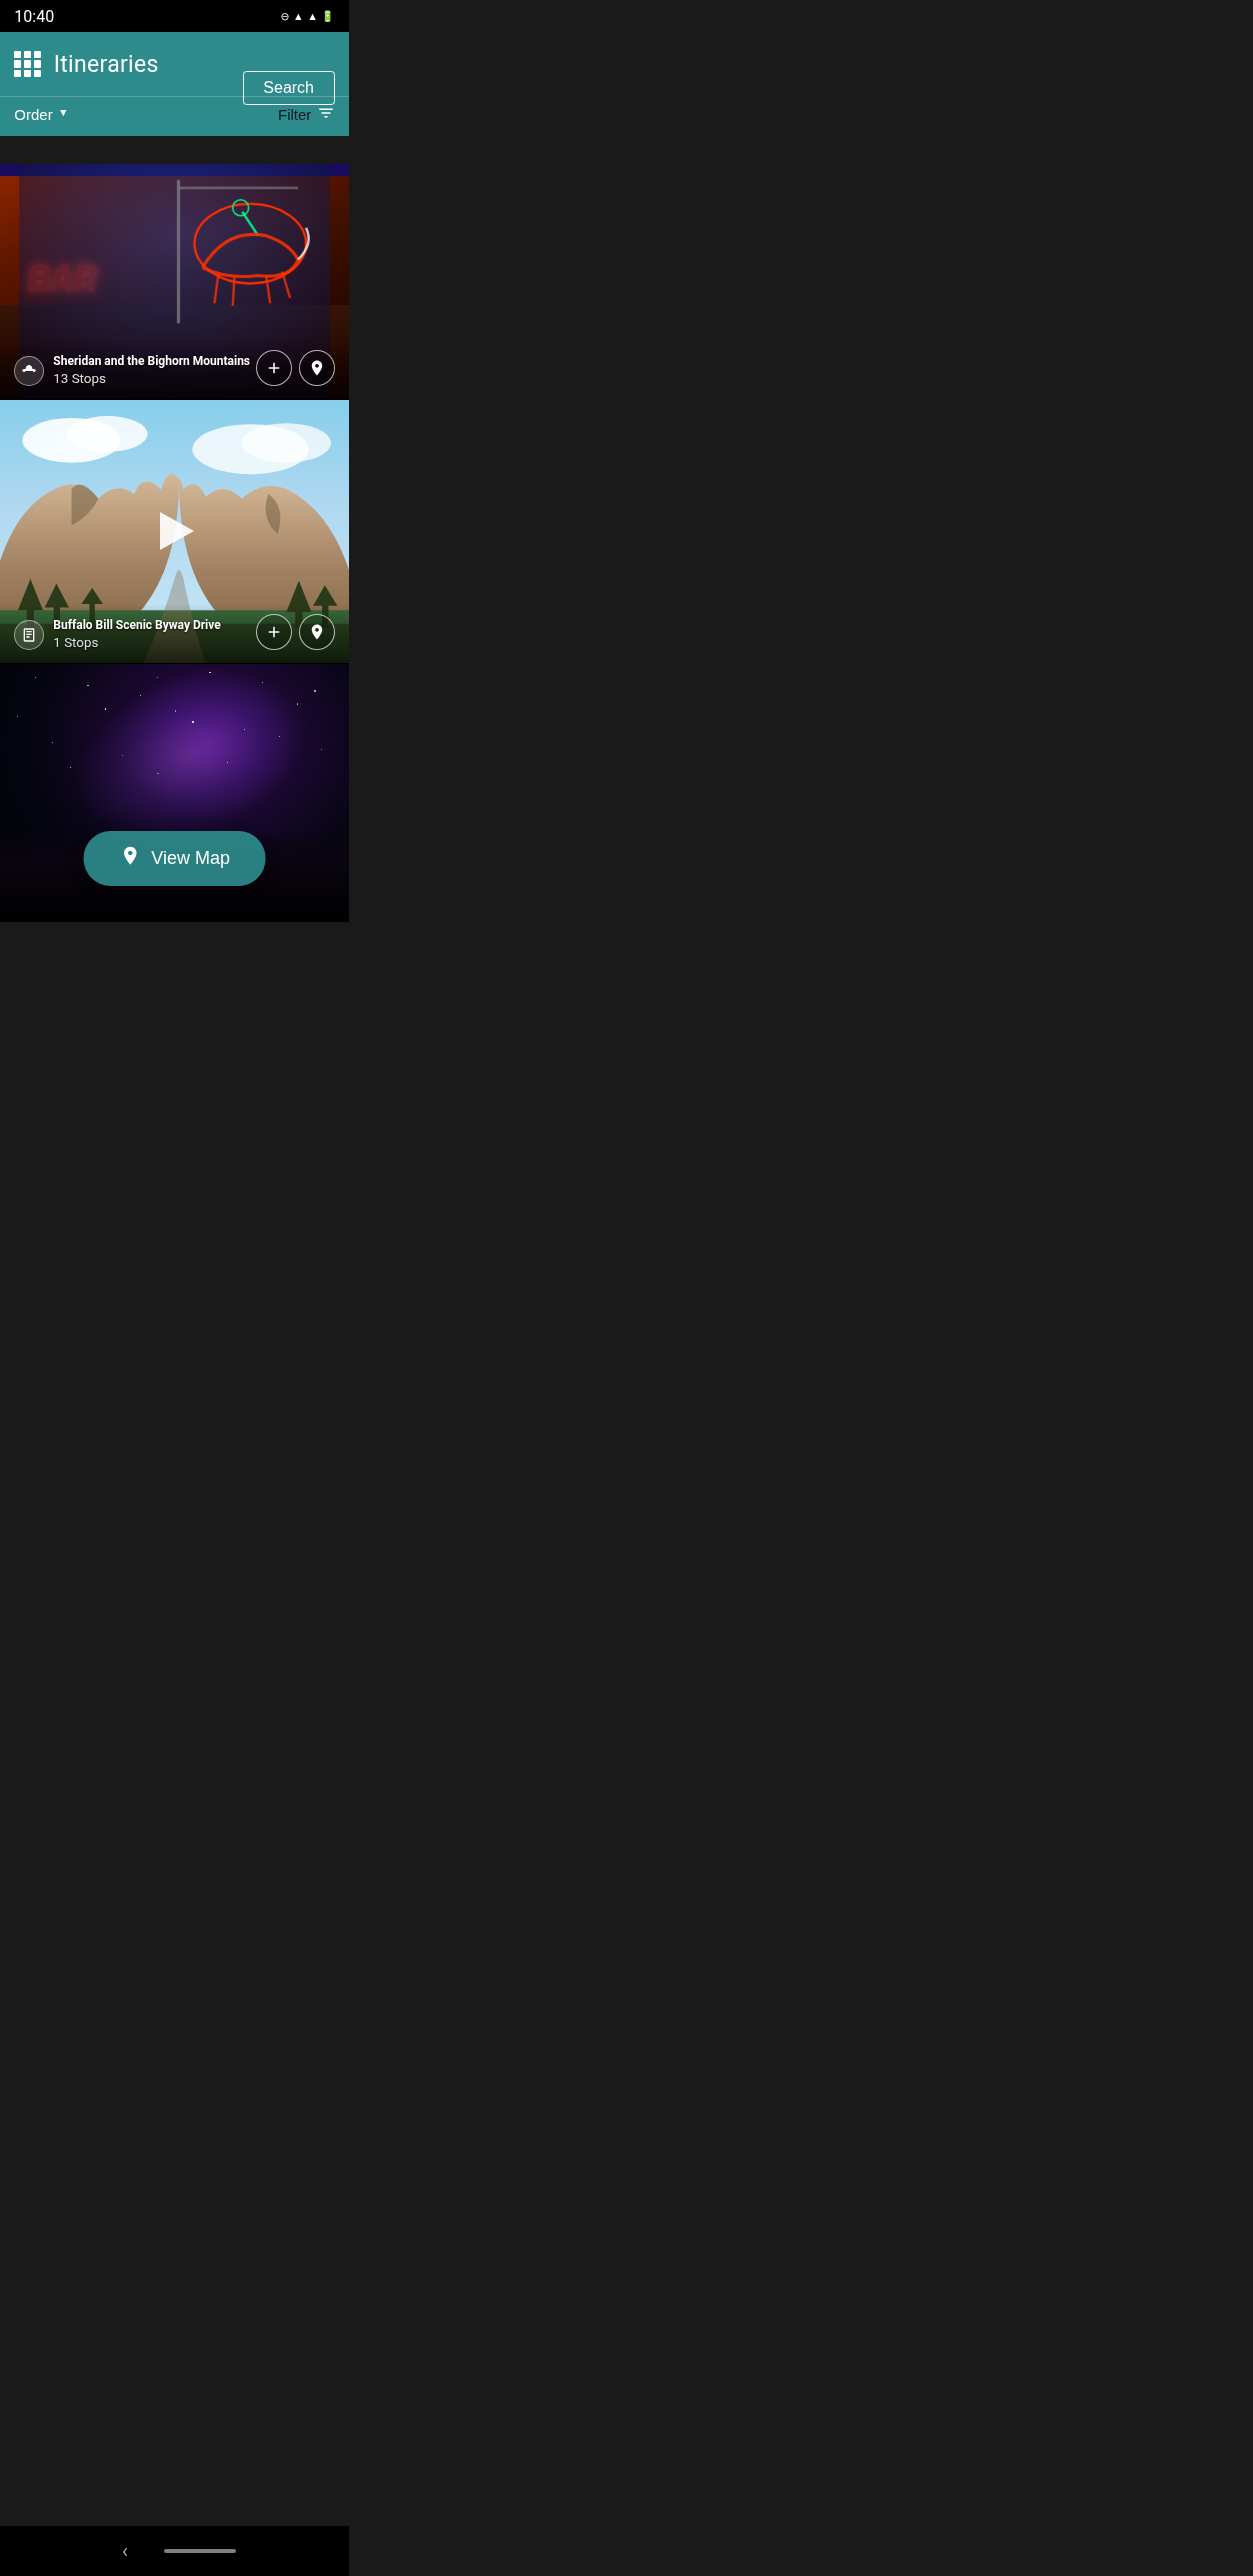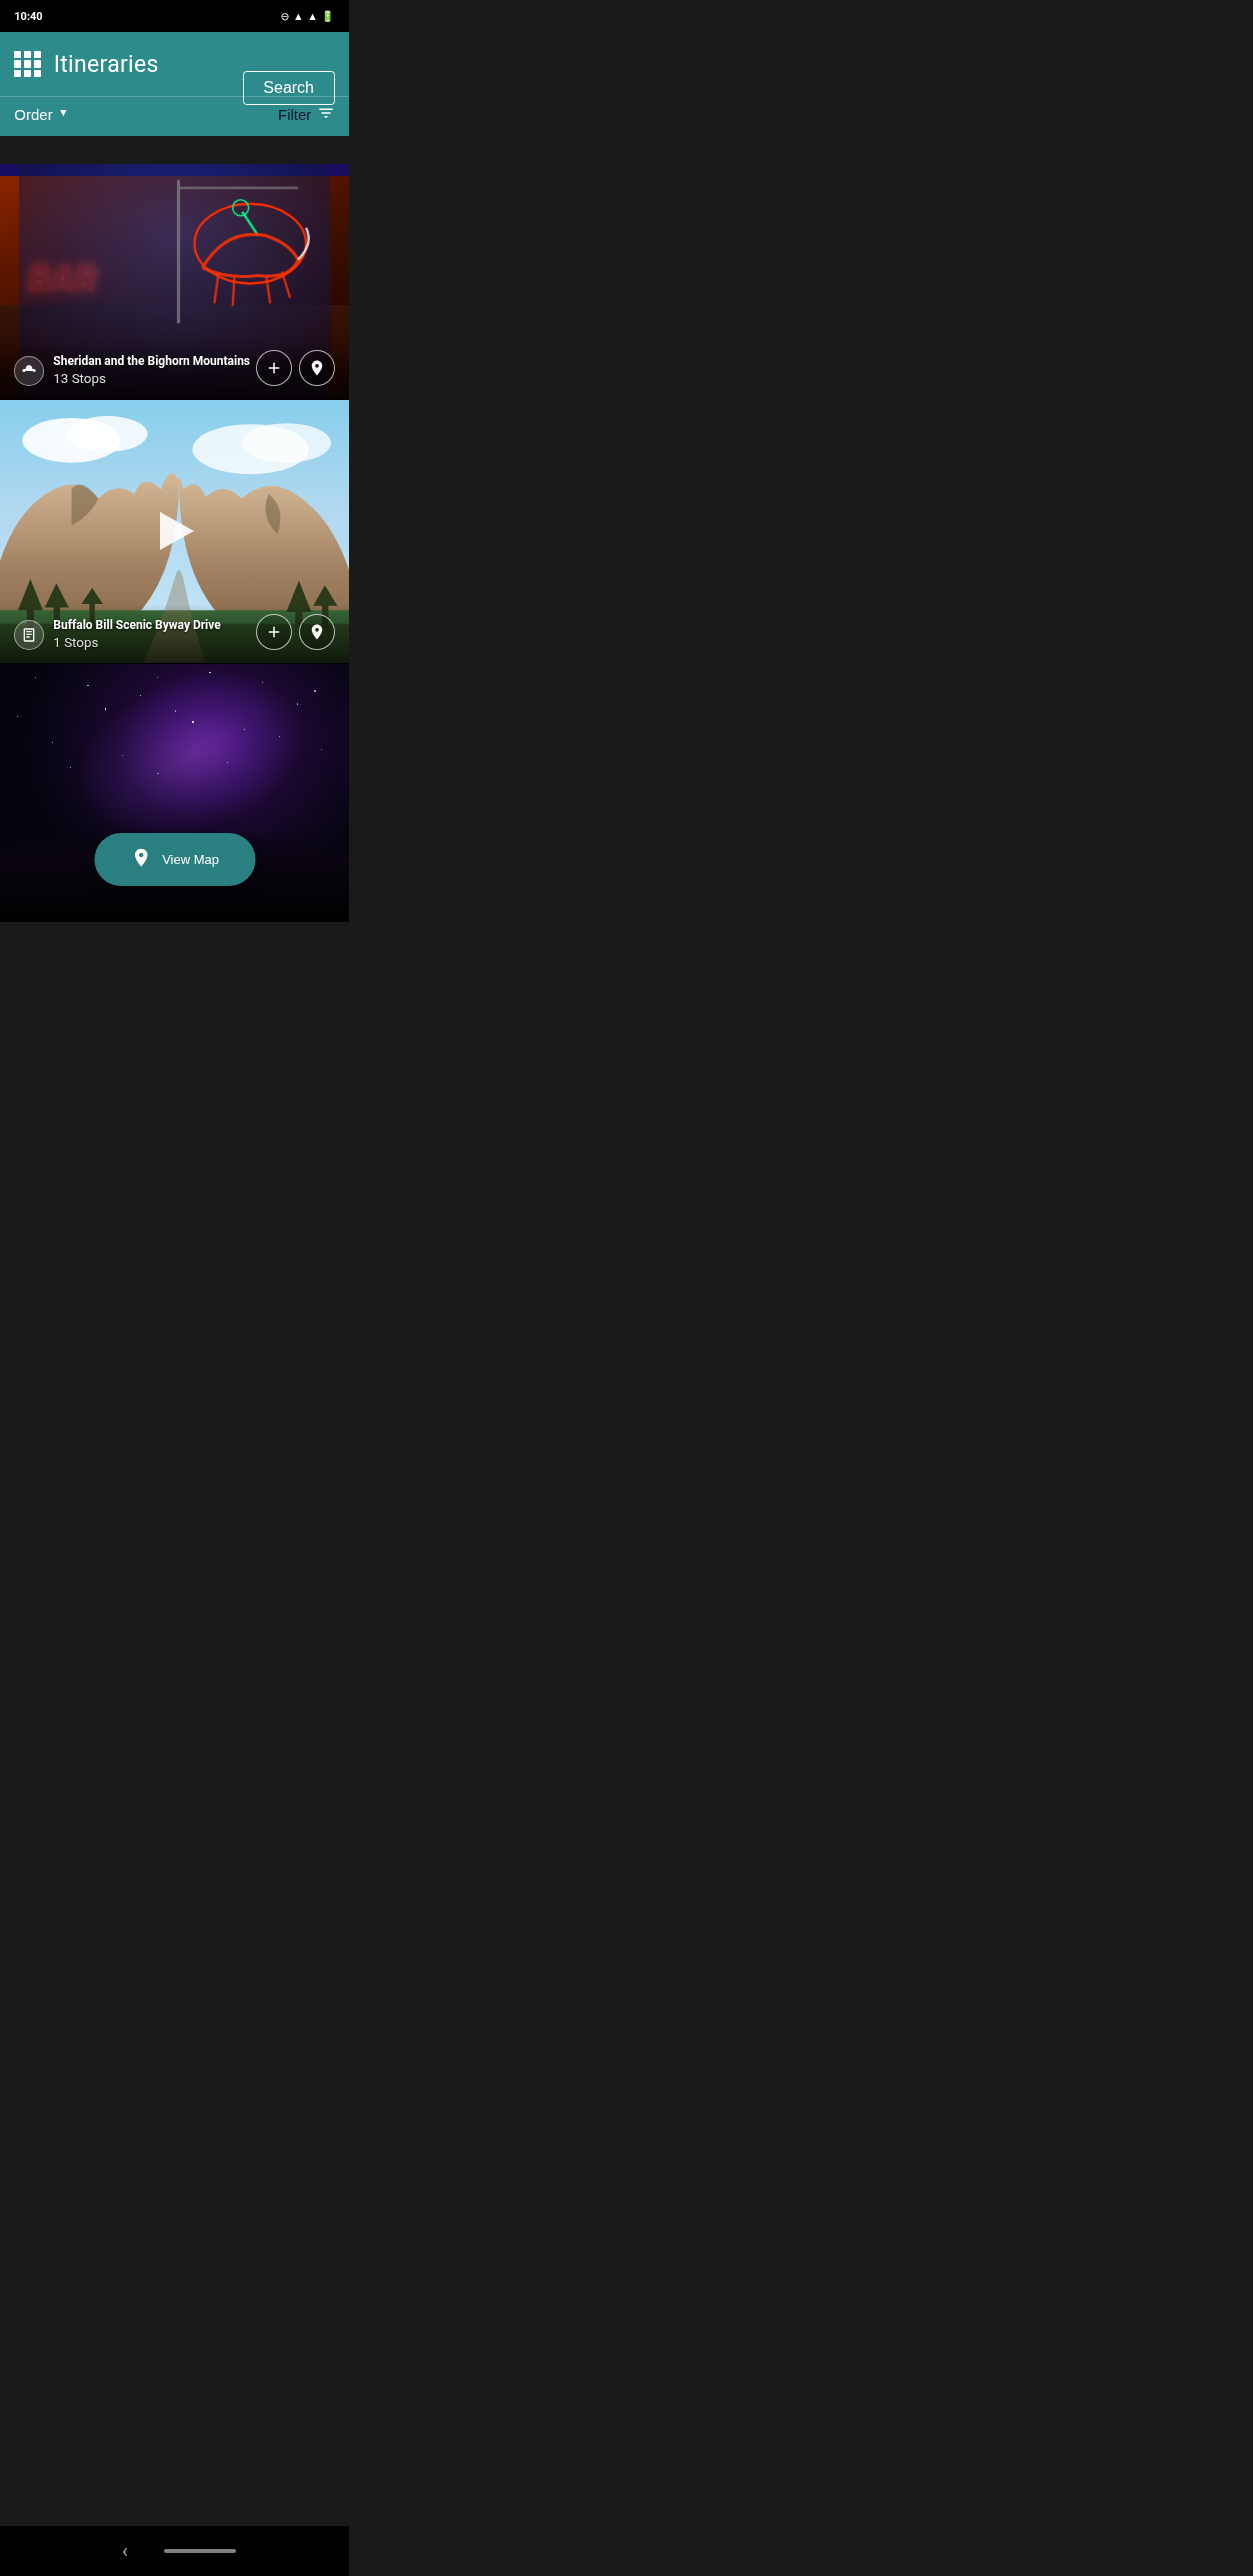--- a/index.html
+++ b/index.html
@@ -18,22 +18,22 @@
     .status-bar {
       background: #000;
       color: #fff;
       display: flex;
       justify-content: space-between;
       align-items: center;
       padding: 7.2px 14.3px;
       height: 32px;
     }
     .status-time {
-      font-size: 11px;
-      font-weight: bold;
+      font-size: 16px;
+      font-weight: normal;
     }
     .status-icons {
       display: flex;
       align-items: center;
       gap: 3.6px;
     }
     .status-icon {
       font-size: 10.7px;
     }
 
@@ -327,21 +327,21 @@
       height: 18px;
       fill: #fff;
     }
 
     .view-map-btn {
       background: rgba(46, 139, 139, 0.92);
       color: #fff;
       border: none;
       border-radius: 27px;
       padding: 14.3px 36px;
-      font-size: 13px;
+      font-size: 18px;
       display: flex;
       align-items: center;
       gap: 10.7px;
       cursor: pointer;
       white-space: nowrap;
       box-shadow: 0 3.6px 13.4px rgba(0,0,0,0.4);
     }
 
     .map-pin-icon svg {
       width: 21.5px;

